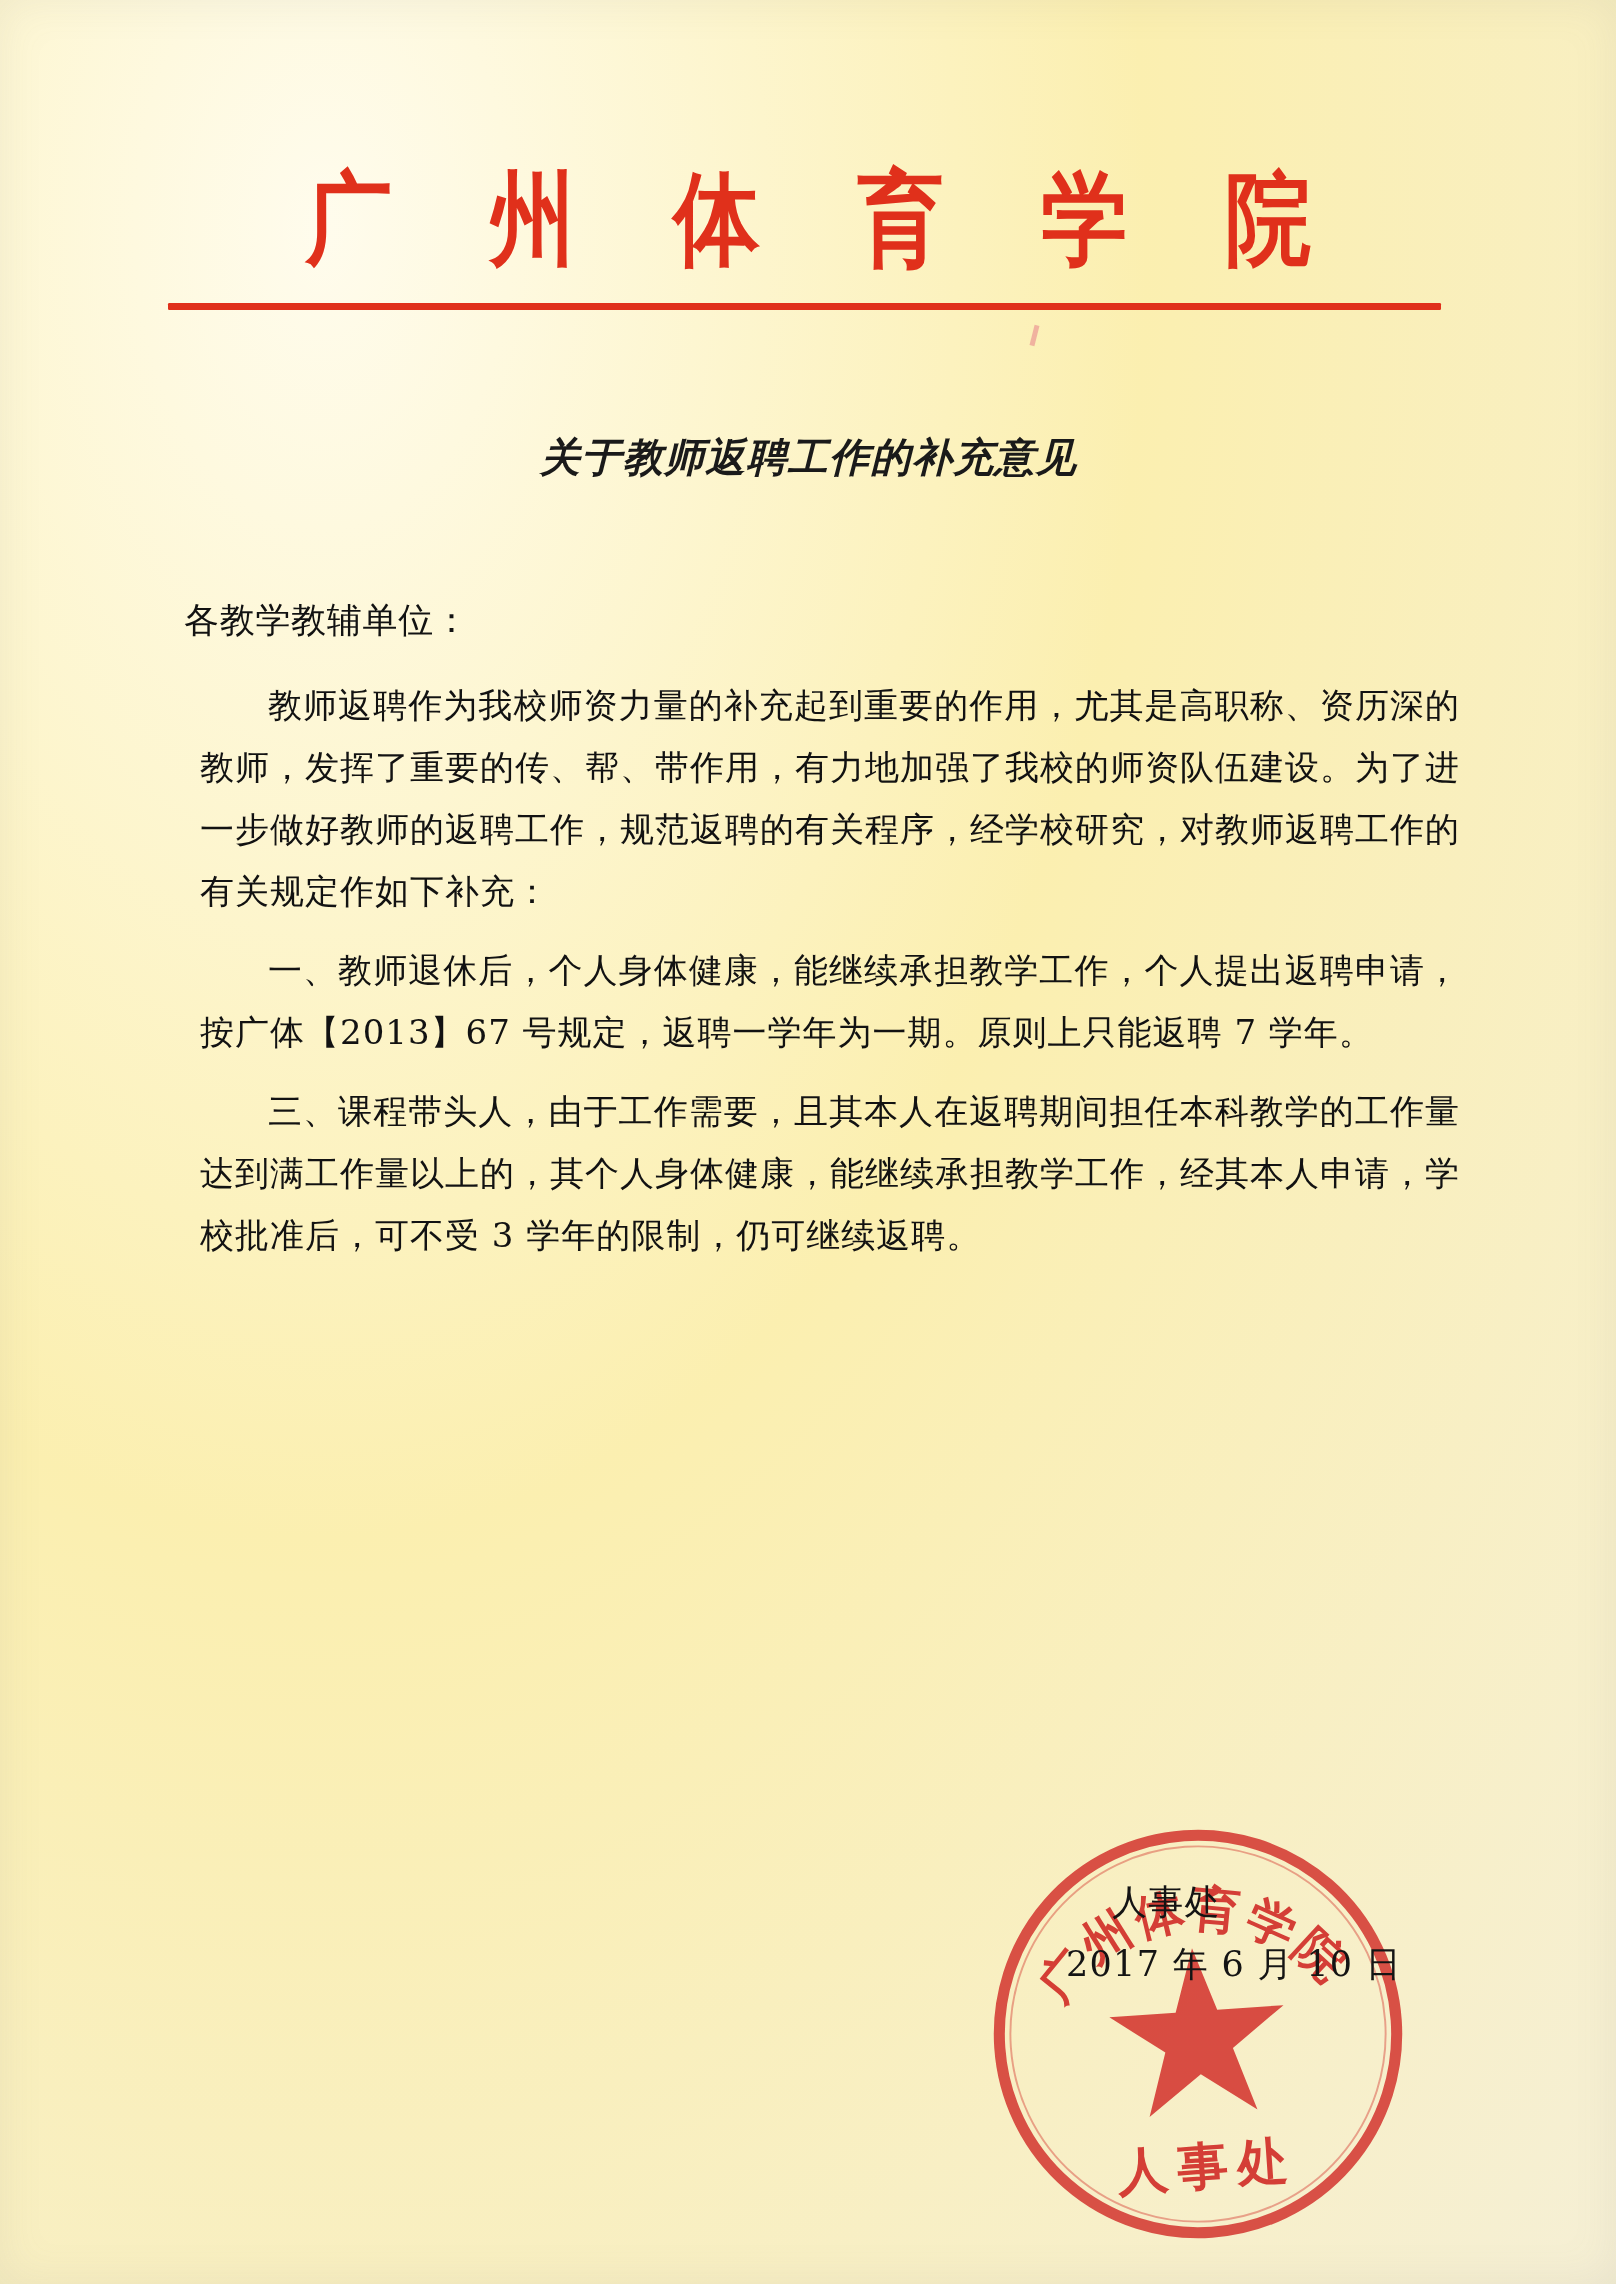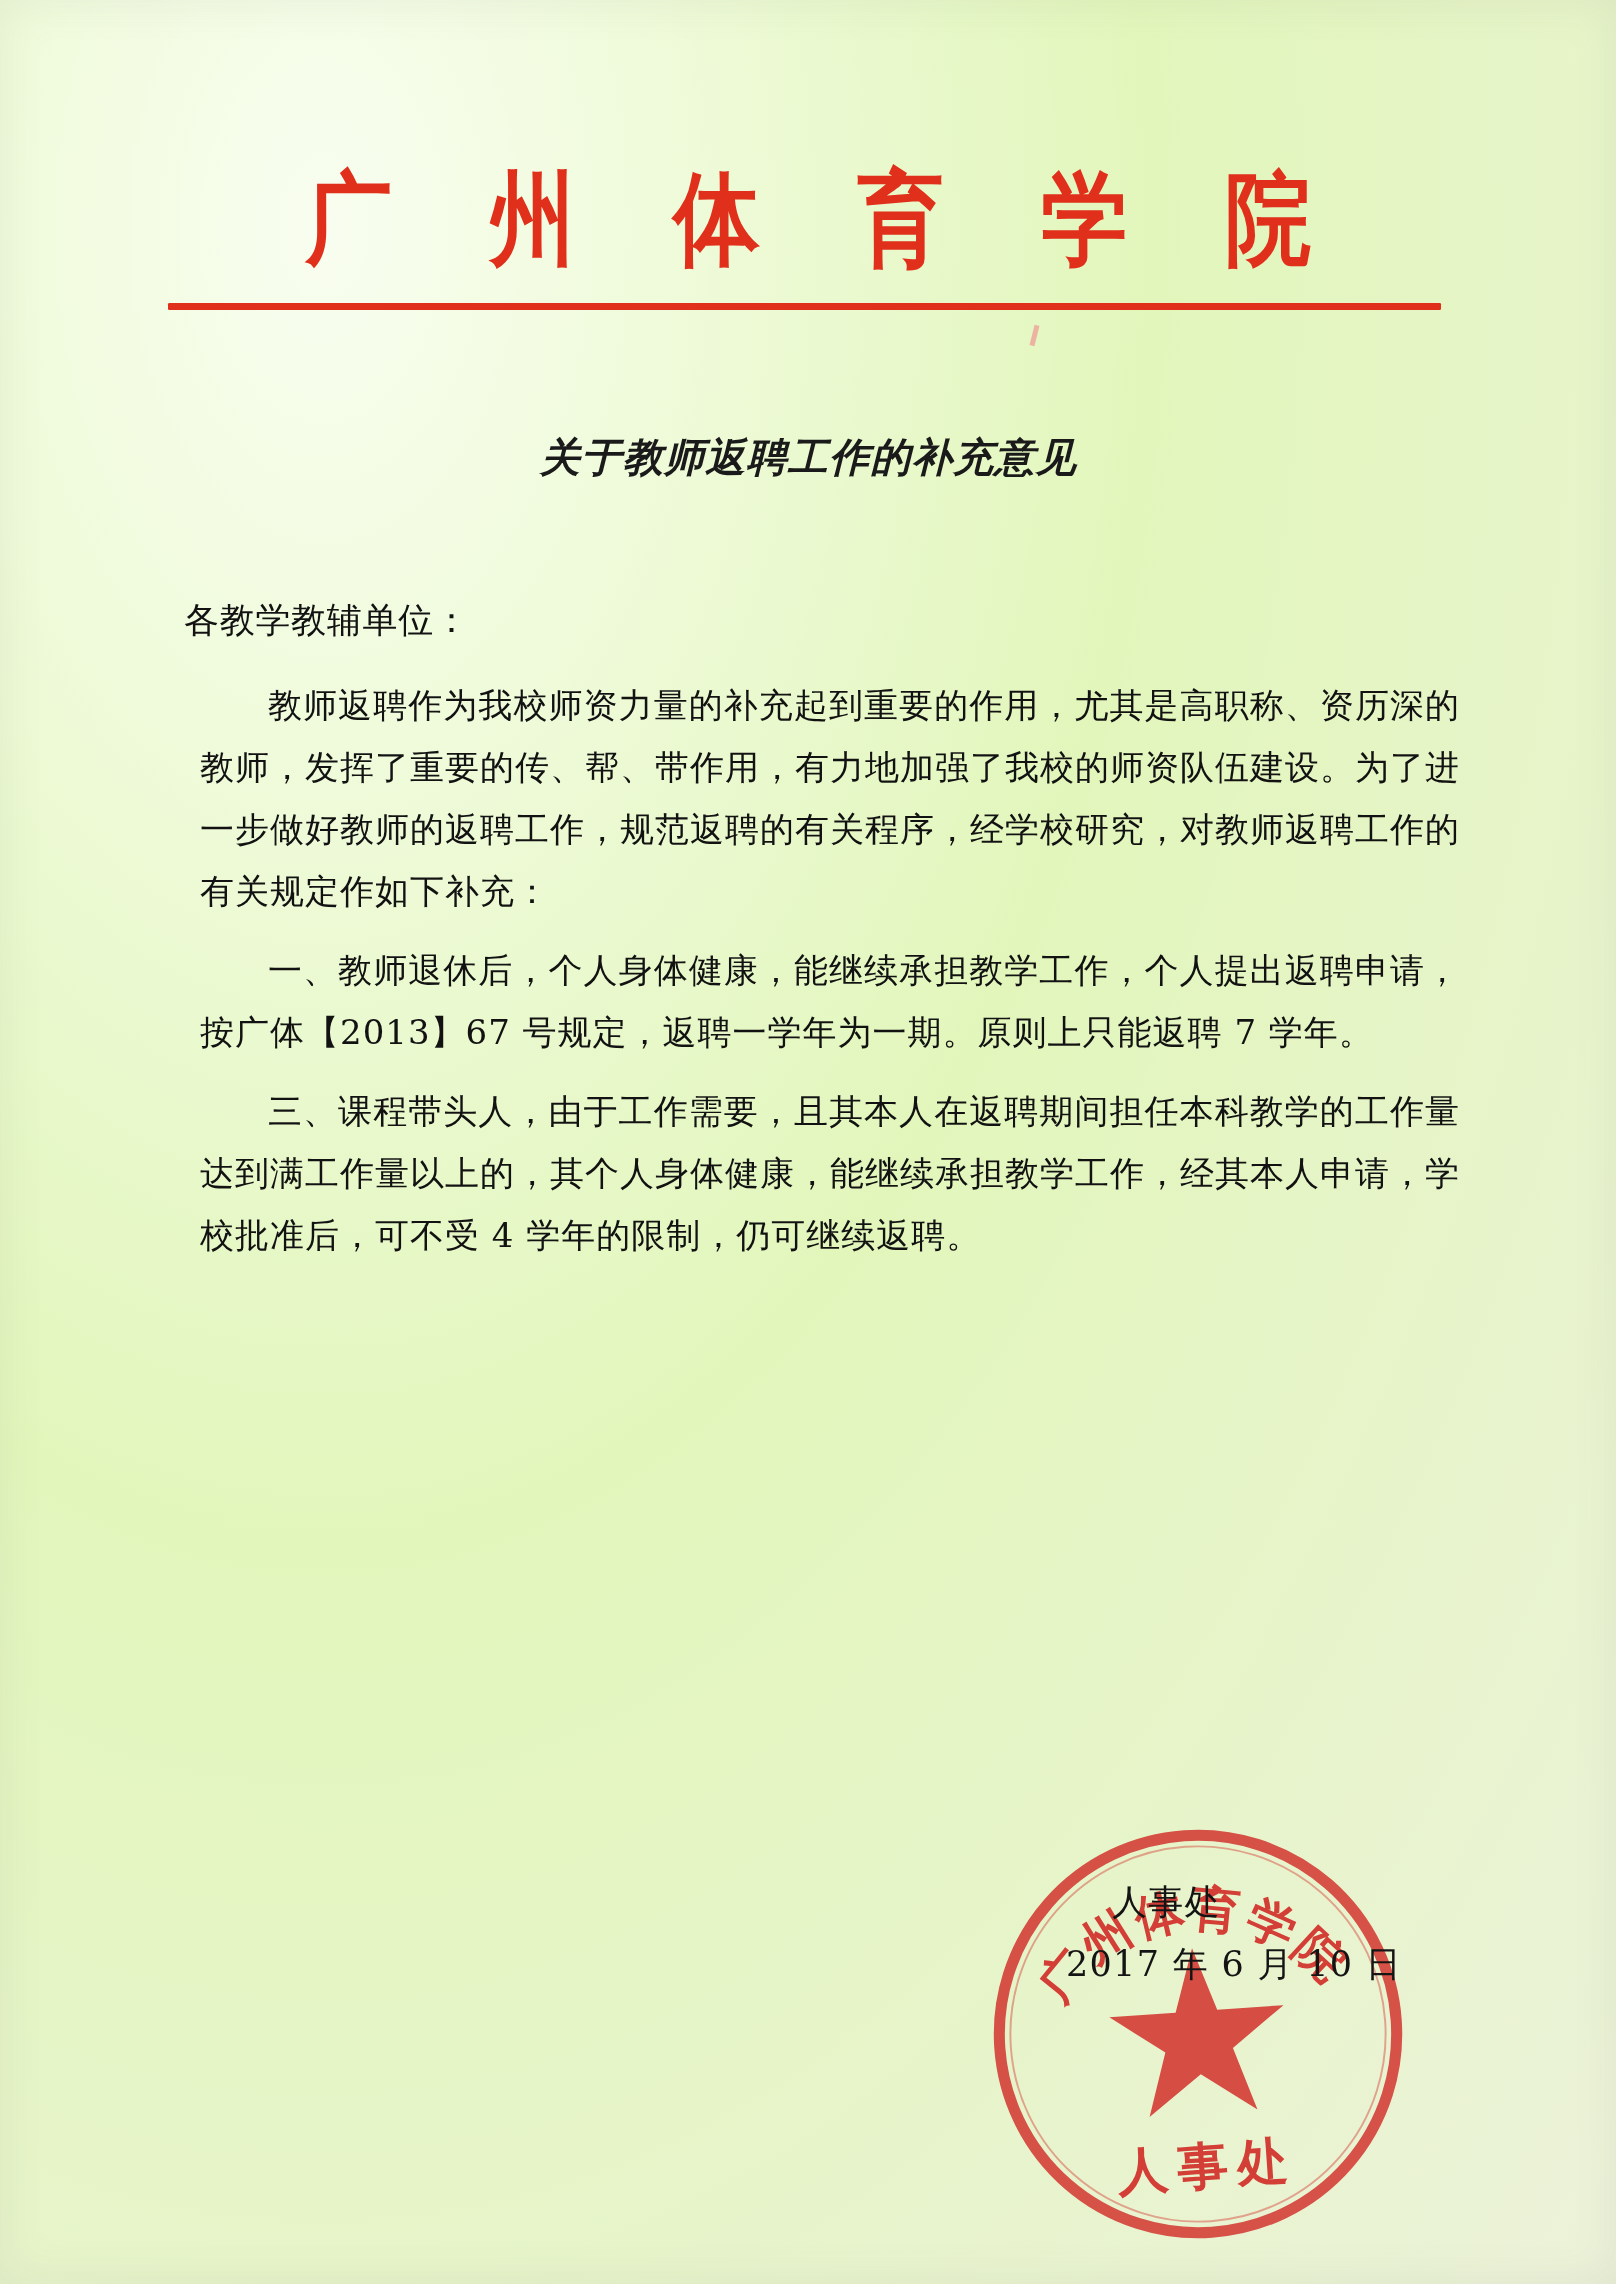--- a/index.html
+++ b/index.html
@@ -4,21 +4,21 @@
 <style>
   html, body {
     margin: 0;
     padding: 0;
     background: #f2f1ee;
   }
   .page {
     position: relative;
     width: 1617px;
     height: 2284px;
-    background: #bef264;
+    background: #fde047;
     margin: 0 auto;
     overflow: hidden;
     font-family: "DejaVu Serif", "Liberation Serif", serif;
     box-sizing: border-box;
   }
   
   .paper-tint {
     position: absolute;
     inset: 0;
     background:
@@ -165,21 +165,21 @@
   <div class="letterhead-rule"></div>
   <div class="letterhead-tick"></div>
 
   <div class="doc-title">关于教师返聘工作的补充意见</div>
 
   <div class="body-block">
     <div class="salutation">各教学教辅单位：</div>
 
     <p class="para">教师返聘作为我校师资力量的补充起到重要的作用，尤其是高职称、资历深的教师，发挥了重要的传、帮、带作用，有力地加强了我校的师资队伍建设。为了进一步做好教师的返聘工作，规范返聘的有关程序，经学校研究，对教师返聘工作的有关规定作如下补充：</p>
     <p class="para">一、教师退休后，个人身体健康，能继续承担教学工作，个人提出返聘申请，按广体【2013】67 号规定，返聘一学年为一期。原则上只能返聘 7 学年。</p>
-    <p class="para">三、课程带头人，由于工作需要，且其本人在返聘期间担任本科教学的工作量达到满工作量以上的，其个人身体健康，能继续承担教学工作，经其本人申请，学校批准后，可不受 4 学年的限制，仍可继续返聘。</p>
+    <p class="para">三、课程带头人，由于工作需要，且其本人在返聘期间担任本科教学的工作量达到满工作量以上的，其个人身体健康，能继续承担教学工作，经其本人申请，学校批准后，可不受 3 学年的限制，仍可继续返聘。</p>
   </div>
 
   <div class="seal">
     <svg viewBox="0 0 700 700" xmlns="http://www.w3.org/2000/svg">
       <defs>
         <path id="arcpath" d="M 110,380 A 245,245 0 0 1 590,380" fill="none"></path>
       </defs>
       <circle cx="350" cy="350" r="305" fill="none" stroke="#d2302a" stroke-width="17" opacity="0.9"></circle>
       <circle cx="350" cy="350" r="288" fill="none" stroke="#d2302a" stroke-width="3" opacity="0.45"></circle>
 

